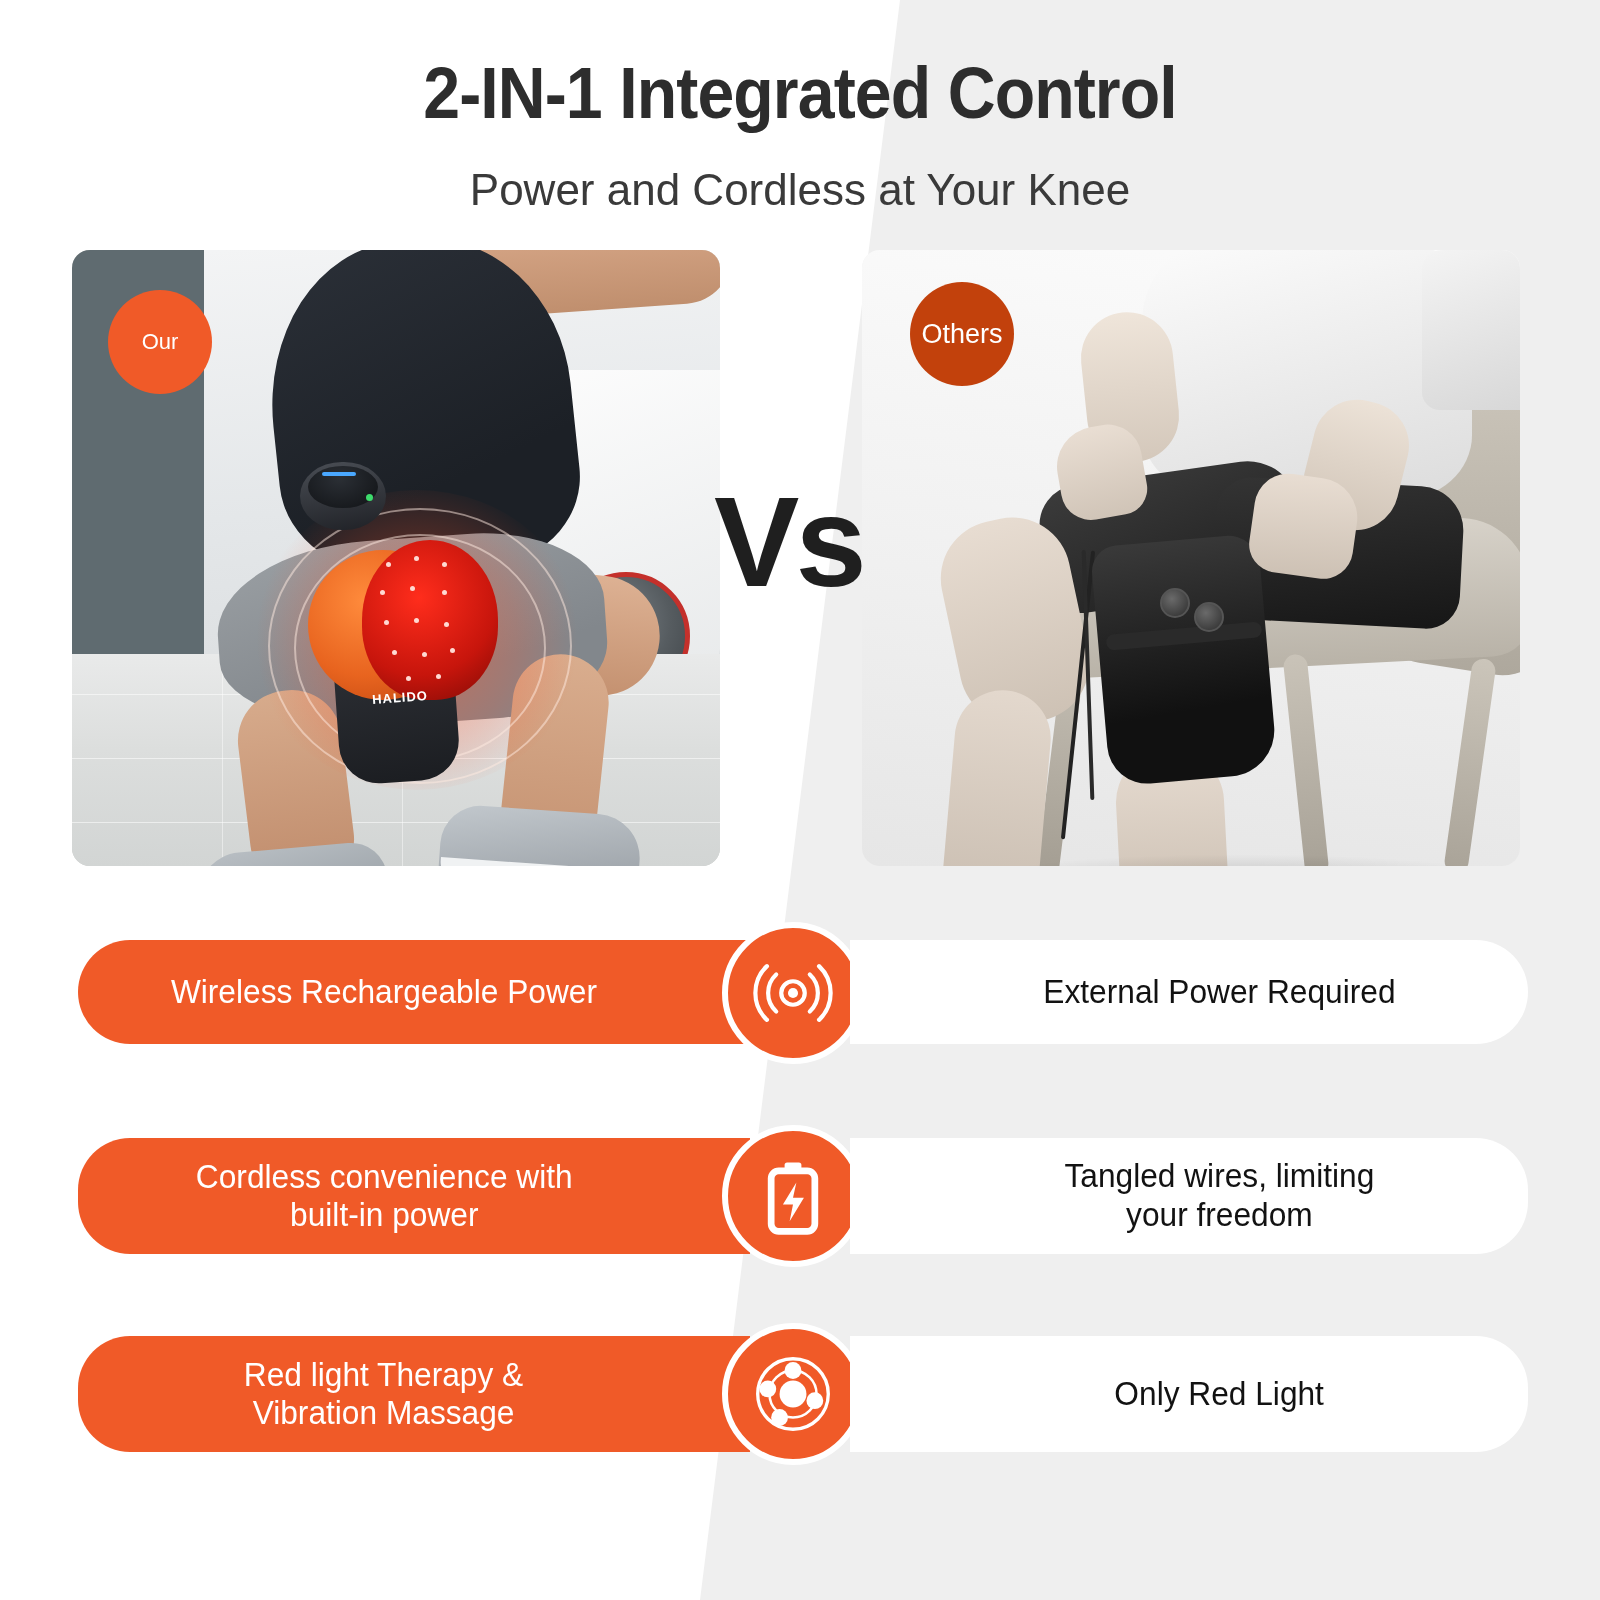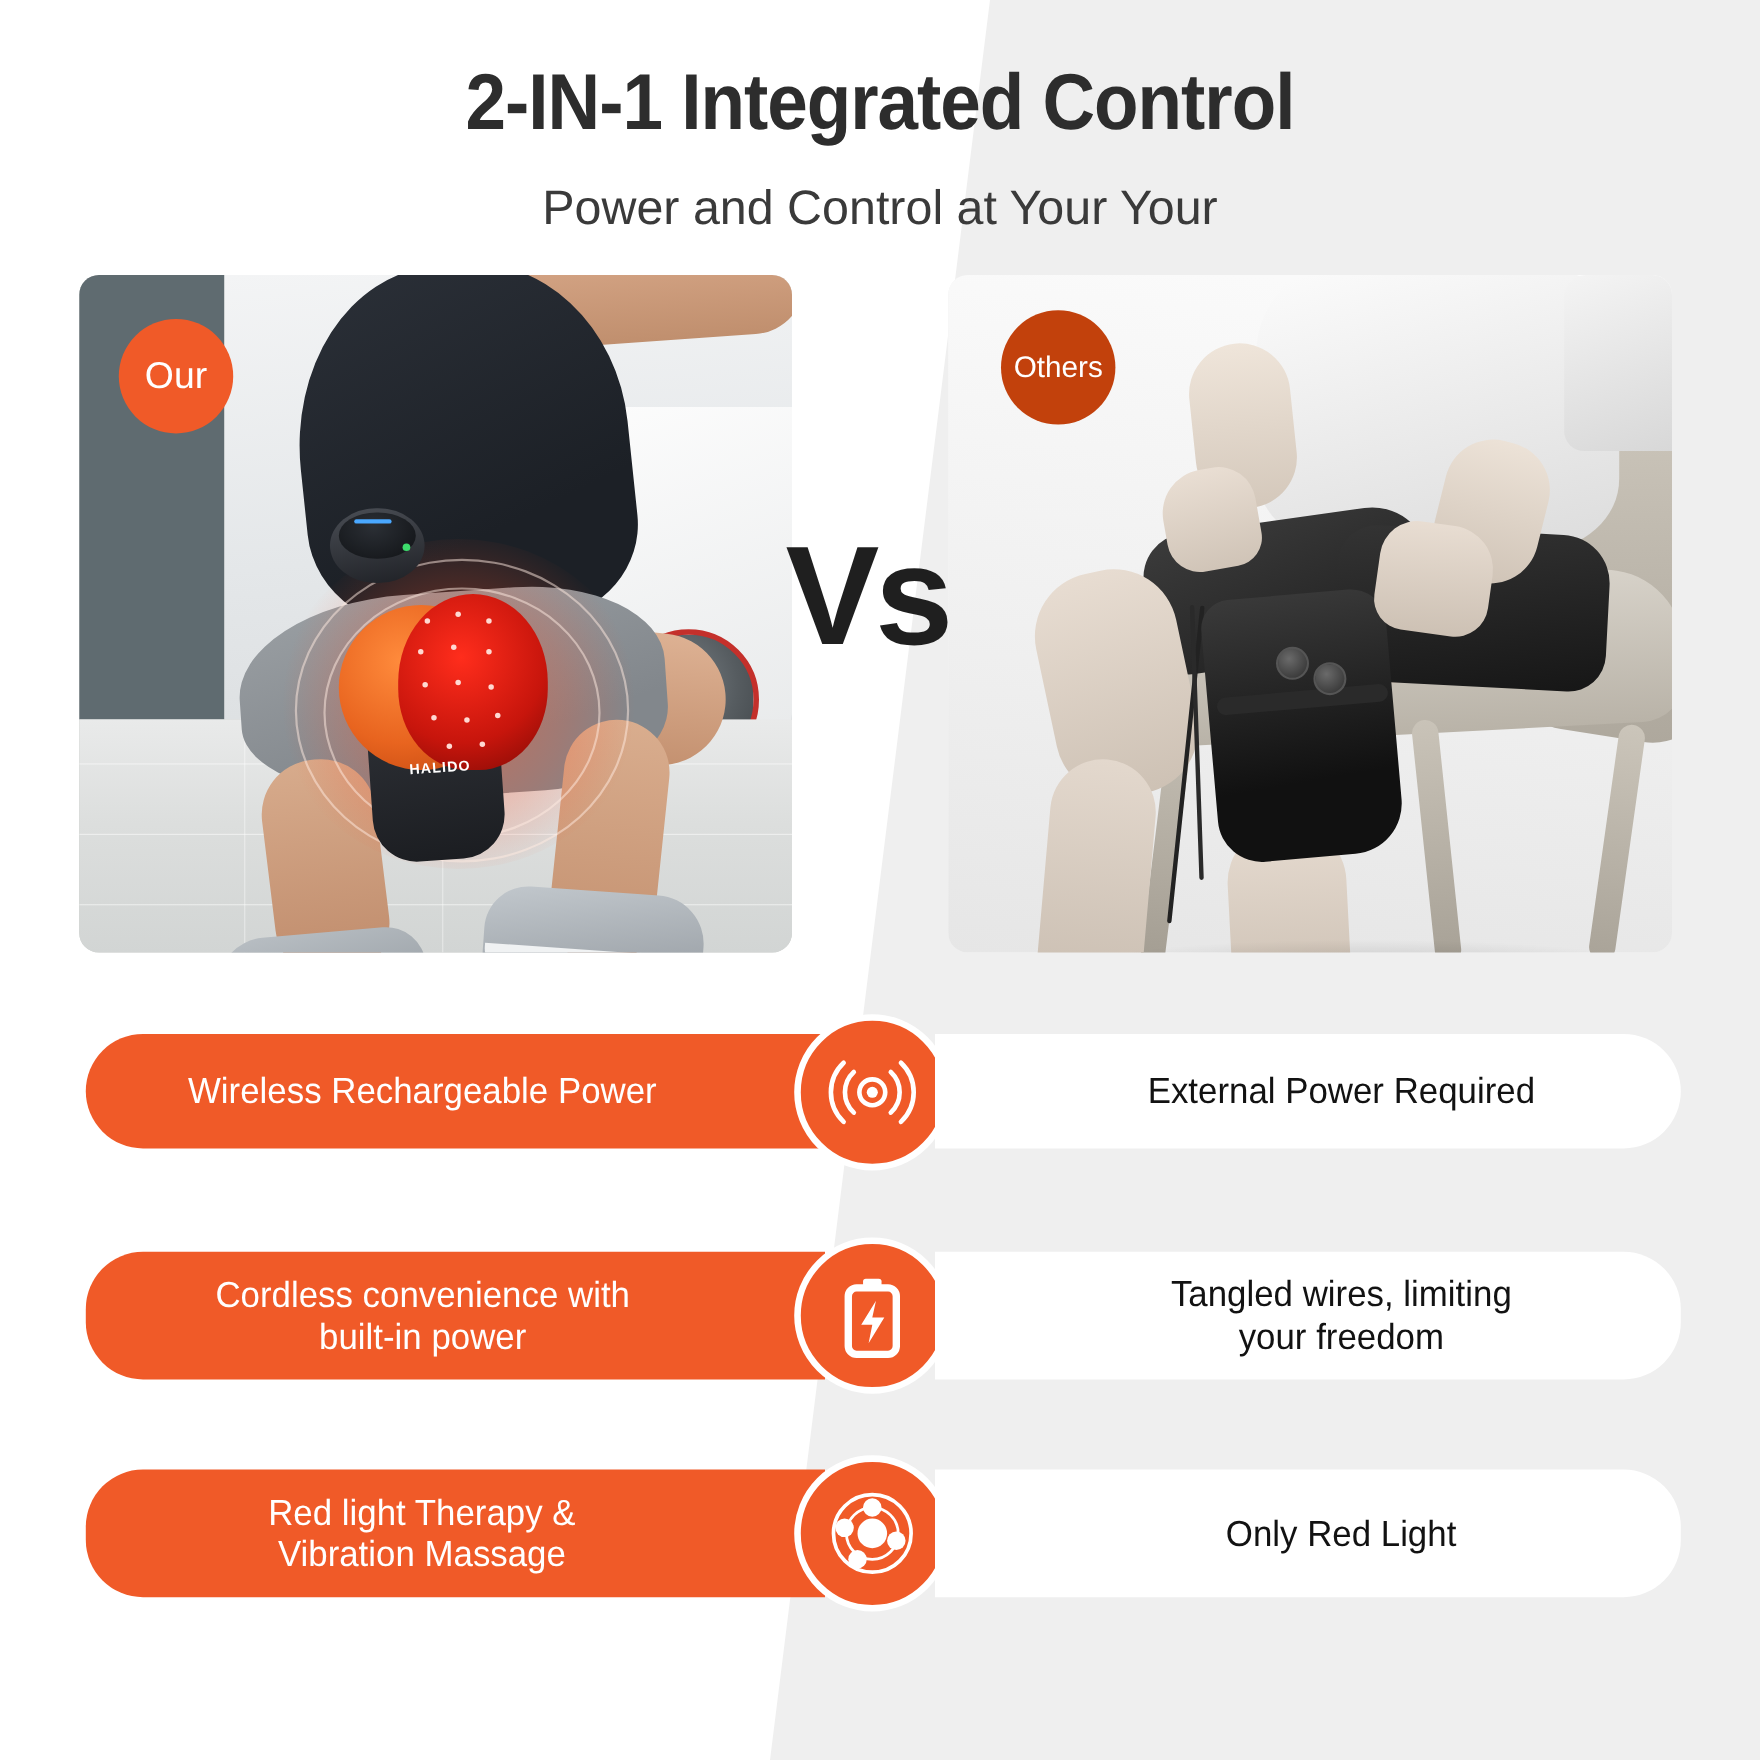--- a/index.html
+++ b/index.html
@@ -158,21 +158,21 @@
     background:linear-gradient(180deg,#efe5da,#d4c8bb);border-radius:46px;transform:rotate(-6deg);}
   .r-armB{position:absolute;left:446px;top:150px;width:96px;height:130px;
     background:linear-gradient(180deg,#ece2d7,#d0c4b7);border-radius:44px;transform:rotate(14deg);}
   .r-shadow{position:absolute;left:120px;top:604px;width:520px;height:48px;
     background:radial-gradient(ellipse,rgba(0,0,0,.14),rgba(0,0,0,0) 70%);}
 
   
   .badge{
     position:absolute;border-radius:50%;
     display:flex;align-items:center;justify-content:center;
-    color:#ffffff;font-size:34px;font-weight:400;
+    color:#ffffff;font-size:22px;font-weight:400;
   }
   .badge-our{left:108px;top:290px;width:104px;height:104px;background:#F05A28;}
   .badge-others{left:910px;top:282px;width:104px;height:104px;background:#c2410c;font-size:27px;}
 
   
   .vs{
     position:absolute;left:714px;top:478px;
     font-size:128px;font-weight:bold;color:#1f1f1f;
     letter-spacing:-4px;line-height:1;
   }
@@ -228,21 +228,21 @@
 </style>
 </head>
 <body>
 
 <div id="stage">
 
   <div class="bg-white"></div>
   <div class="bg-gray"></div>
 
   <div class="title">2-IN-1 Integrated Control</div>
-  <div class="subtitle">Power and Control at Your Your</div>
+  <div class="subtitle">Power and Cordless at Your Knee</div>
 
   <div class="photo photo-left">
     <div class="l-wallpanel"></div>
     <div class="l-wall"></div>
     <div class="l-machine"></div>
     <div class="l-bar"></div>
     <div class="l-wheel">
       <div class="l-wheelhub"></div>
     </div>
     <div class="l-floor">

